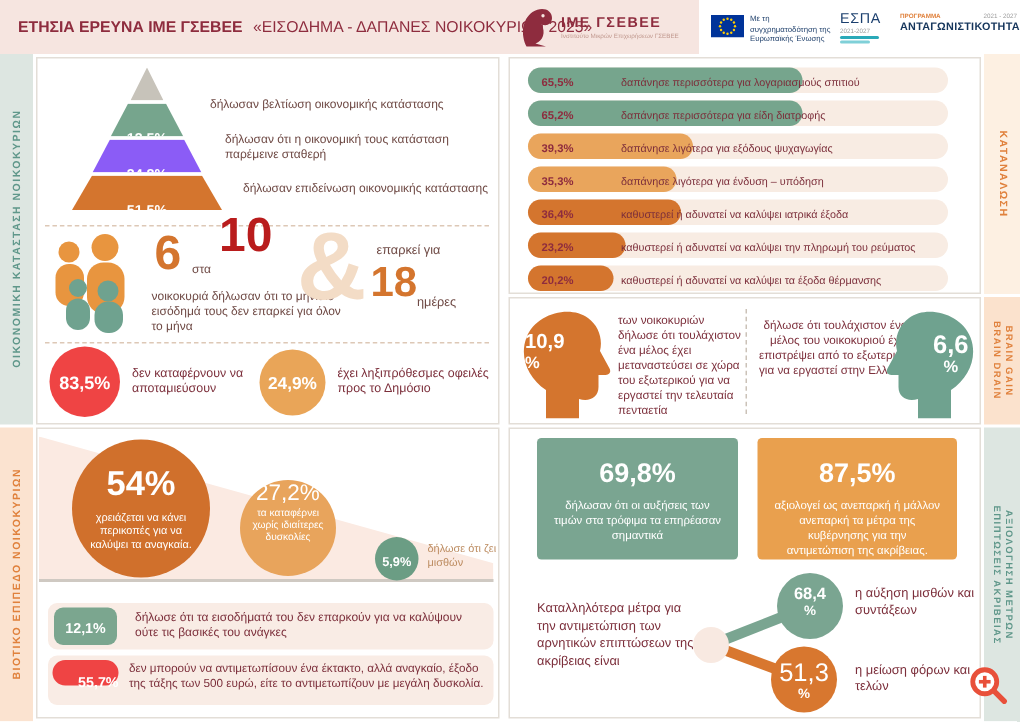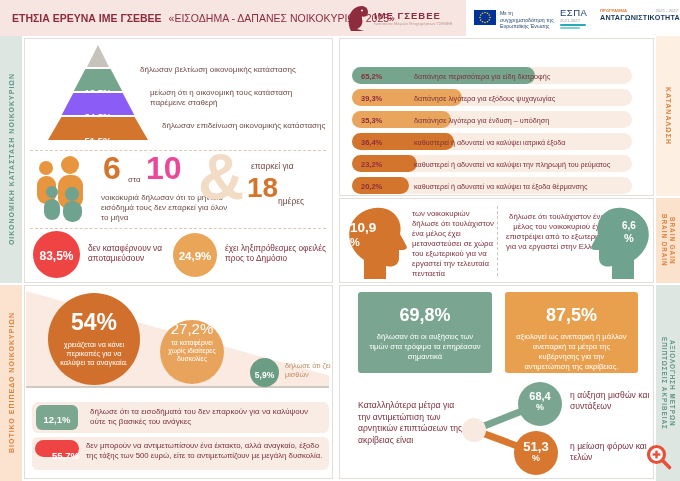--- a/index.html
+++ b/index.html
@@ -116,59 +116,64 @@
       <span>13,5%</span>
     </div>
     <div class="pband" style="top:48px;height:22px;background:#8b5cf6;clip-path:polygon(25.3% 0,74.7% 0,86.3% 100%,13.7% 100%)">
       <span>34,8%</span>
     </div>
     <div class="pband" style="top:72px;height:23px;background:#d4752e;clip-path:polygon(13.4% 0,86.6% 0,100% 100%,0 100%)">
       <span>51,5%</span>
     </div>
   </div>
   <div class="abs body-t" style="left:140px;top:65px;width:185px">δήλωσαν βελτίωση οικονομικής κατάστασης</div>
-  <div class="abs body-t" style="left:150px;top:88px;width:180px">μείωση ότι η οικονομική τους κατάσταση παρέμεινε σταθερή</div>
+  <div class="abs body-t" style="left:150px;top:88px;width:180px">δήλωσαν ότι η οικονομική τους κατάσταση παρέμεινε σταθερή</div>
   <div class="abs body-t" style="left:162px;top:121px;width:170px">δήλωσαν επιδείνωση οικονομικής κατάστασης</div>
 
   <div class="dash-h" style="left:30px;top:150px;width:296px"></div>
 
   <svg class="abs" style="left:32px;top:156px" width="62" height="66" viewBox="0 0 62 66">
     <g fill="#e8953f">
       <circle cx="14" cy="12" r="7"></circle>
         <rect x="5" y="20" width="19" height="28" rx="9"></rect>
       <circle cx="38" cy="9" r="9"></circle>
         <rect x="26" y="19" width="25" height="34" rx="11"></rect>
     </g>
     <g fill="#6fa28f">
       <circle cx="20" cy="36" r="6"></circle>
         <rect x="12" y="43" width="16" height="21" rx="8"></rect>
       <circle cx="40" cy="38" r="7"></circle>
         <rect x="31" y="45" width="19" height="21" rx="9"></rect>
     </g>
   </svg>
   <span class="abs" style="left:103px;top:150px;font-size:32px;font-weight:bold;color:#d4752e">6</span>
   <span class="abs body-t" style="left:128px;top:175px">στα</span>
-  <span class="abs" style="left:146px;top:150px;font-size:32px;font-weight:bold;color:#ec4899">10</span>
+  <span class="abs" style="left:146px;top:138px;font-size:32px;font-weight:bold;color:#b91c1c">10</span>
   <div class="abs body-t" style="left:101px;top:193px;width:132px">νοικοκυριά δήλωσαν ότι το μηνιαίο εισόδημά τους δεν επαρκεί για όλον το μήνα</div>
   <span class="abs" style="left:198px;top:140px;font-size:64px;font-weight:bold;color:#f3dcc6">&amp;</span>
   <span class="abs body-t" style="left:251px;top:161px;font-size:8.5px">επαρκεί για</span>
   <span class="abs" style="left:247px;top:172px;font-size:28px;font-weight:bold;color:#d4752e">18</span>
   <span class="abs body-t" style="left:278px;top:196px;font-size:8.5px">ημέρες</span>
 
   <div class="dash-h" style="left:30px;top:228px;width:296px"></div>
 
   <div class="circle" style="left:33px;top:231px;width:47px;height:47px;background:#ef4444;line-height:47px">
     <span style="font-size:12px;font-weight:bold">83,5%</span>
   </div>
   <div class="abs maroon-t" style="left:88px;top:243px;width:112px;font-size:8.3px;line-height:1.25">δεν καταφέρνουν να αποταμιεύσουν</div>
   <div class="circle" style="left:173px;top:233px;width:44px;height:44px;background:#e9a558;line-height:44px">
     <span style="font-size:11.5px;font-weight:bold">24,9%</span>
   </div>
   <div class="abs maroon-t" style="left:225px;top:243px;width:108px;font-size:8.3px;line-height:1.25">έχει ληξιπρόθεσμες οφειλές προς το Δημόσιο</div>
 
+  <div class="bar-track" style="left:352px;top:45px">
+    <div class="bar-fill g" style="width: 65.5%;"></div>
+    <span class="bar-val">65,5%</span>
+    <span class="bar-text">δαπάνησε περισσότερα για λογαριασμούς σπιτιού</span>
+  </div>
   <div class="bar-track" style="left:352px;top:67px">
     <div class="bar-fill g" style="width: 65.2%;"></div>
     <span class="bar-val">65,2%</span>
     <span class="bar-text">δαπάνησε περισσότερα για είδη διατροφής</span>
   </div>
   <div class="bar-track" style="left:352px;top:89px">
     <div class="bar-fill lo" style="width: 39.3%;"></div>
     <span class="bar-val">39,3%</span>
     <span class="bar-text">δαπάνησε λιγότερα για εξόδους ψυχαγωγίας</span>
   </div>
@@ -204,21 +209,21 @@
   </div>
   <div class="abs maroon-t" style="left:412px;top:209px;width:84px;font-size:7.8px;line-height:1.28">των νοικοκυριών δήλωσε ότι τουλάχιστον ένα μέλος έχει μεταναστεύσει σε χώρα του εξωτερικού για να εργαστεί την τελευταία πενταετία</div>
 
   <div class="abs maroon-t" style="left:505px;top:212px;width:100px;font-size:7.8px;line-height:1.28;text-align:right">δήλωσε ότι τουλάχιστον ένα μέλος του νοικοκυριού έχει επιστρέψει από το εξωτερικό για να εργαστεί στην Ελλάδα</div>
   <svg class="abs" style="left:590px;top:204px" width="66" height="75" viewBox="0 0 66 75">
     <g transform="scale(-1,1) translate(-66,0)">
       <path d="M22,75 L22,56 C10,48 4,34 9,21 C15,5 38,-1 50,8 C57,13 60,22 58,30 L64,41 C66,44 64,46 61,46 L57,46 L57,54 C57,61 51,64 44,62 L44,75 Z" fill="#6fa28f"></path>
     </g>
   </svg>
   <div class="abs" style="left:622px;top:221px;color:#fff;font-weight:bold;line-height:1;text-align:center">
-    <div style="font-size:10px">6,6</div>
+    <div style="font-size:17px">6,6</div>
     <div style="font-size:11px;margin-top:2px">%</div>
   </div>
 
   <div class="abs" style="left:26px;top:291px;width:303px;height:96px;background:#fbeae2;clip-path:polygon(0 0,100% 88%,100% 100%,0 100%)"></div>
   <div class="abs" style="left:26px;top:386px;width:303px;height:1.5px;background:#cfc9c2"></div>
 
   <div class="circle" style="left:48px;top:293px;width:92px;height:92px;background:#d0702c">
     <div style="font-size:23px;font-weight:bold;margin-top:16px">54%</div>
     <div style="font-size:7.3px;line-height:1.25;margin:4px 10px 0">χρειάζεται να κάνει περικοπές για να καλύψει τα αναγκαία.</div>
   </div>
@@ -258,21 +263,21 @@
     <line x1="135" y1="145" x2="201" y2="119" stroke="#7aa591" stroke-width="7"></line>
     <line x1="135" y1="145" x2="197" y2="168" stroke="#d8772f" stroke-width="7"></line>
   </svg>
   <div class="circle" style="left:462px;top:418px;width:24px;height:24px;background:#f8e9e1"></div>
   <div class="circle" style="left:518px;top:382px;width:44px;height:44px;background:#7aa591">
     <div style="font-size:11px;font-weight:bold;margin-top:9px;line-height:1">68,4</div>
     <div style="font-size:9px;font-weight:bold;line-height:1.2">%</div>
   </div>
   <div class="abs maroon-t" style="left:570px;top:390px;width:80px;font-size:8.6px;line-height:1.3">η αύξηση μισθών και συντάξεων</div>
   <div class="circle" style="left:514px;top:431px;width:44px;height:44px;background:#d8772f">
-    <div style="font-size:13px;font-weight:bold;margin-top:9px;line-height:1">51,3</div>
+    <div style="font-size:17px;font-weight:normal;margin-top:9px;line-height:1">51,3</div>
     <div style="font-size:9px;font-weight:bold;line-height:1.2">%</div>
   </div>
   <div class="abs maroon-t" style="left:570px;top:441px;width:80px;font-size:8.6px;line-height:1.3">η μείωση φόρων και τελών</div>
 
   <svg class="abs" style="left:645px;top:443px" width="29" height="29" viewBox="0 0 29 29">
     <circle cx="11.5" cy="11.5" r="8" fill="#ffffff" stroke="#e8503a" stroke-width="3.2"></circle>
     <rect x="7.6" y="10.3" width="7.8" height="2.4" fill="#e8503a"></rect>
     <rect x="10.3" y="7.6" width="2.4" height="7.8" fill="#e8503a"></rect>
     <line x1="17.6" y1="17.6" x2="24.5" y2="24.5" stroke="#e8503a" stroke-width="3.6" stroke-linecap="round"></line>
   </svg>

